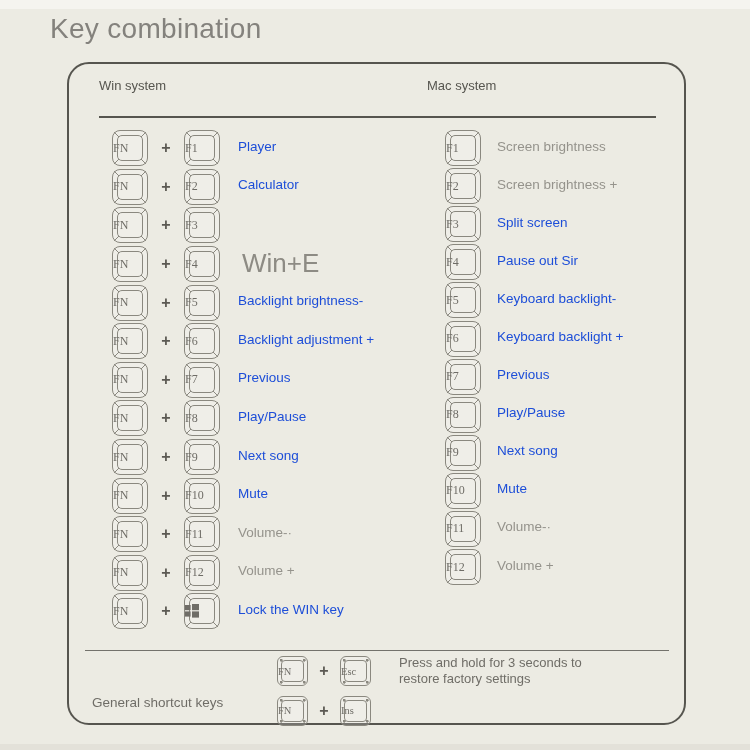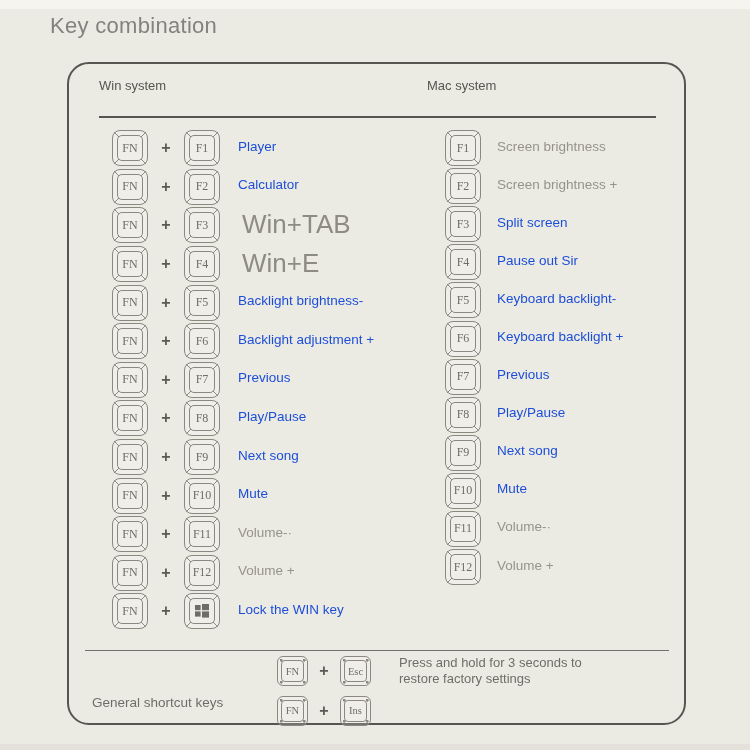--- a/index.html
+++ b/index.html
@@ -3,41 +3,41 @@
 <meta charset="utf-8">
 <style>
   html,body{margin:0;padding:0}
   body{
     width:750px;height:750px;position:relative;overflow:hidden;
     background:#ecebe3;
     font-family:"Liberation Sans", sans-serif;
   }
   .top-strip{position:absolute;left:0;top:0;right:0;height:9px;background:#f5f4ef}
   .bottom-strip{position:absolute;left:0;bottom:0;right:0;height:6px;background:#e3e1d9}
-  .title{position:absolute;left:50px;top:13px;font-size:22px;color:#84827d;letter-spacing:.3px}
+  .title{position:absolute;left:50px;top:13px;font-size:28px;color:#84827d;letter-spacing:.3px}
 
   .panel{
     position:absolute;left:67px;top:62px;width:619px;height:663px;
     border:2px solid #56554f;border-radius:22px;box-sizing:border-box;padding-left:32px;
   }
   .hdr{position:absolute;font-size:13px;color:#56554f}
   .win-hdr{left:30px;top:14px}
   .mac-hdr{left:358px;top:14px}
   .div1{position:absolute;left:30px;top:52px;width:557px;height:2px;background:#56554f}
   .div2{position:absolute;left:16px;top:586px;width:584px;height:1px;background:#73726c}
 
   .win-col{position:absolute;left:43px;top:65px}
   .mac-col{position:absolute;left:376px;top:65px}
   .row{display:flex;align-items:center;height:38.6px}
   .mac-col .row{height:38.1px}
 
   .key{
     width:36px;height:36px;flex:none;position:relative;box-sizing:border-box;
     border:1.3px solid #8a887f;border-radius:8px;
-    display:flex;align-items:center;justify-content:center;
+    display:flex;align-items:center;justify-content:flex-start;
     background:rgba(255,255,255,.18);
   }
   .key::before{
     content:"";position:absolute;inset:4px;
     border:1.2px solid #8a887f;border-radius:5px;
   }
   .key::after{
     content:"";position:absolute;inset:1px;pointer-events:none;
     background:
       linear-gradient(45deg,  transparent 42%, #8a887f 42%, #8a887f 58%, transparent 58%) 0    0    / 5px 5px no-repeat,
@@ -110,21 +110,20 @@
       <span class="label">Calculator</span>
     </div>
     <div class="row">
       <span class="key">
           <span class="ktext">FN</span>
         </span>
       <span class="plus">+</span>
       <span class="key">
           <span class="ktext">F3</span>
         </span>
-      <span class="label big">Win+TAB</span>
     </div>
     <div class="row">
       <span class="key">
           <span class="ktext">FN</span>
         </span>
       <span class="plus">+</span>
       <span class="key">
           <span class="ktext">F4</span>
         </span>
       <span class="label big">Win+E</span>

